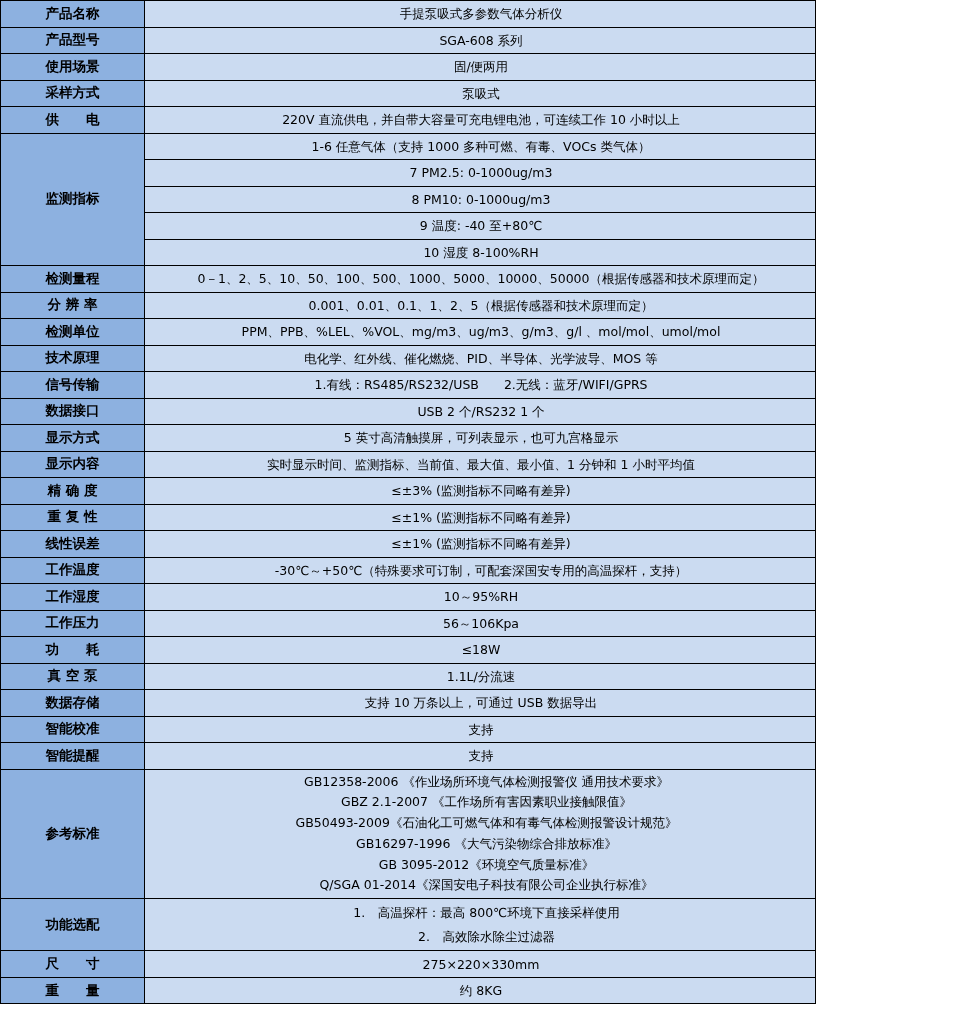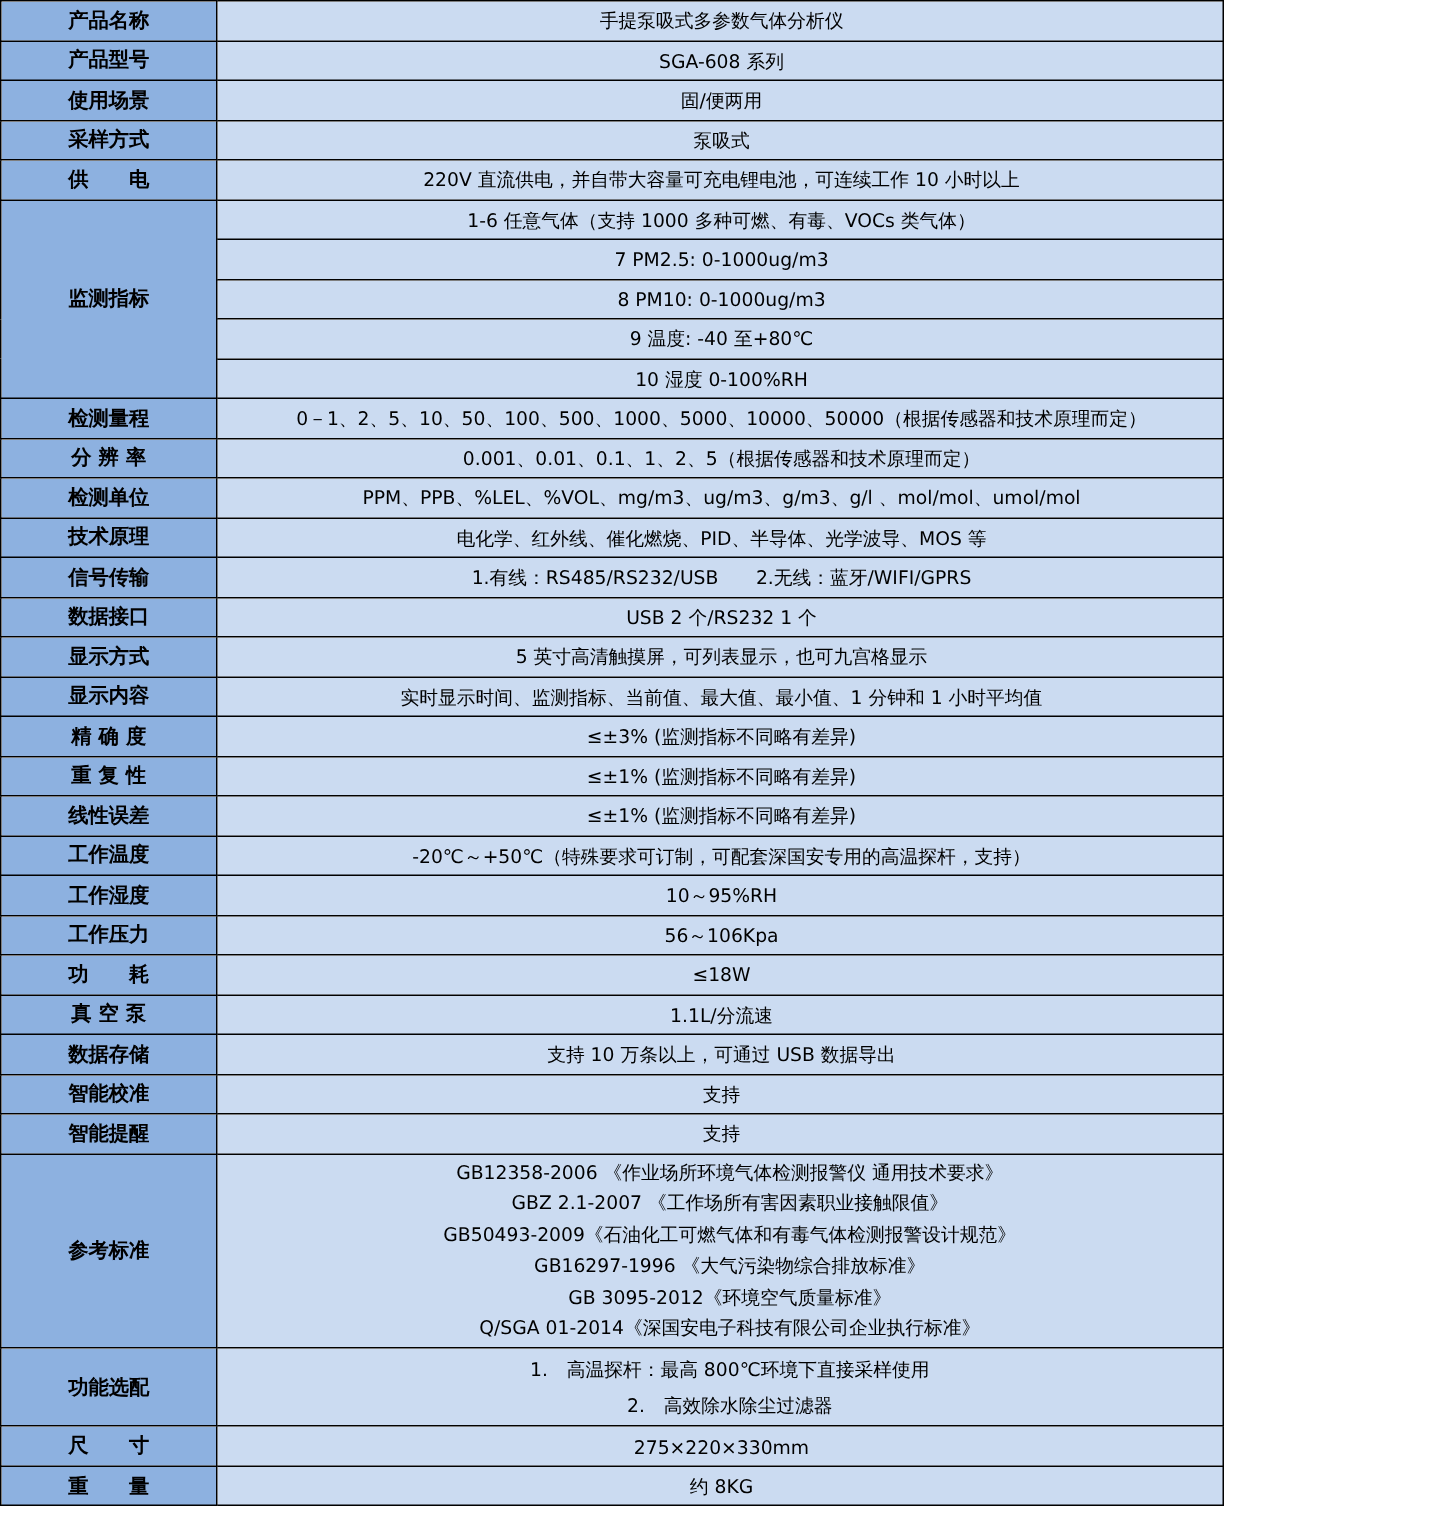--- a/index.html
+++ b/index.html
@@ -107,21 +107,21 @@
           <div class="value-line">8 PM10: 0-1000ug/m3</div>
         </td>
       </tr>
       <tr>
         <td class="value-cell">
           <div class="value-line">9 温度: -40 至+80℃</div>
         </td>
       </tr>
       <tr>
         <td class="value-cell">
-          <div class="value-line">10 湿度 0-100%RH</div>
+          <div class="value-line">10 湿度 8-100%RH</div>
         </td>
       </tr>
       <tr>
         <td class="label-cell" rowspan="1">检测量程</td>
         <td class="value-cell">
           <div class="value-line">0－1、2、5、10、50、100、500、1000、5000、10000、50000（根据传感器和技术原理而定）</div>
         </td>
       </tr>
       <tr>
         <td class="label-cell" rowspan="1">分 辨 率</td>
@@ -179,21 +179,21 @@
       </tr>
       <tr>
         <td class="label-cell" rowspan="1">线性误差</td>
         <td class="value-cell">
           <div class="value-line">≤±1% (监测指标不同略有差异)</div>
         </td>
       </tr>
       <tr>
         <td class="label-cell" rowspan="1">工作温度</td>
         <td class="value-cell">
-          <div class="value-line">-20℃～+50℃（特殊要求可订制，可配套深国安专用的高温探杆，支持）</div>
+          <div class="value-line">-30℃～+50℃（特殊要求可订制，可配套深国安专用的高温探杆，支持）</div>
         </td>
       </tr>
       <tr>
         <td class="label-cell" rowspan="1">工作湿度</td>
         <td class="value-cell">
           <div class="value-line">10～95%RH</div>
         </td>
       </tr>
       <tr>
         <td class="label-cell" rowspan="1">工作压力</td>

